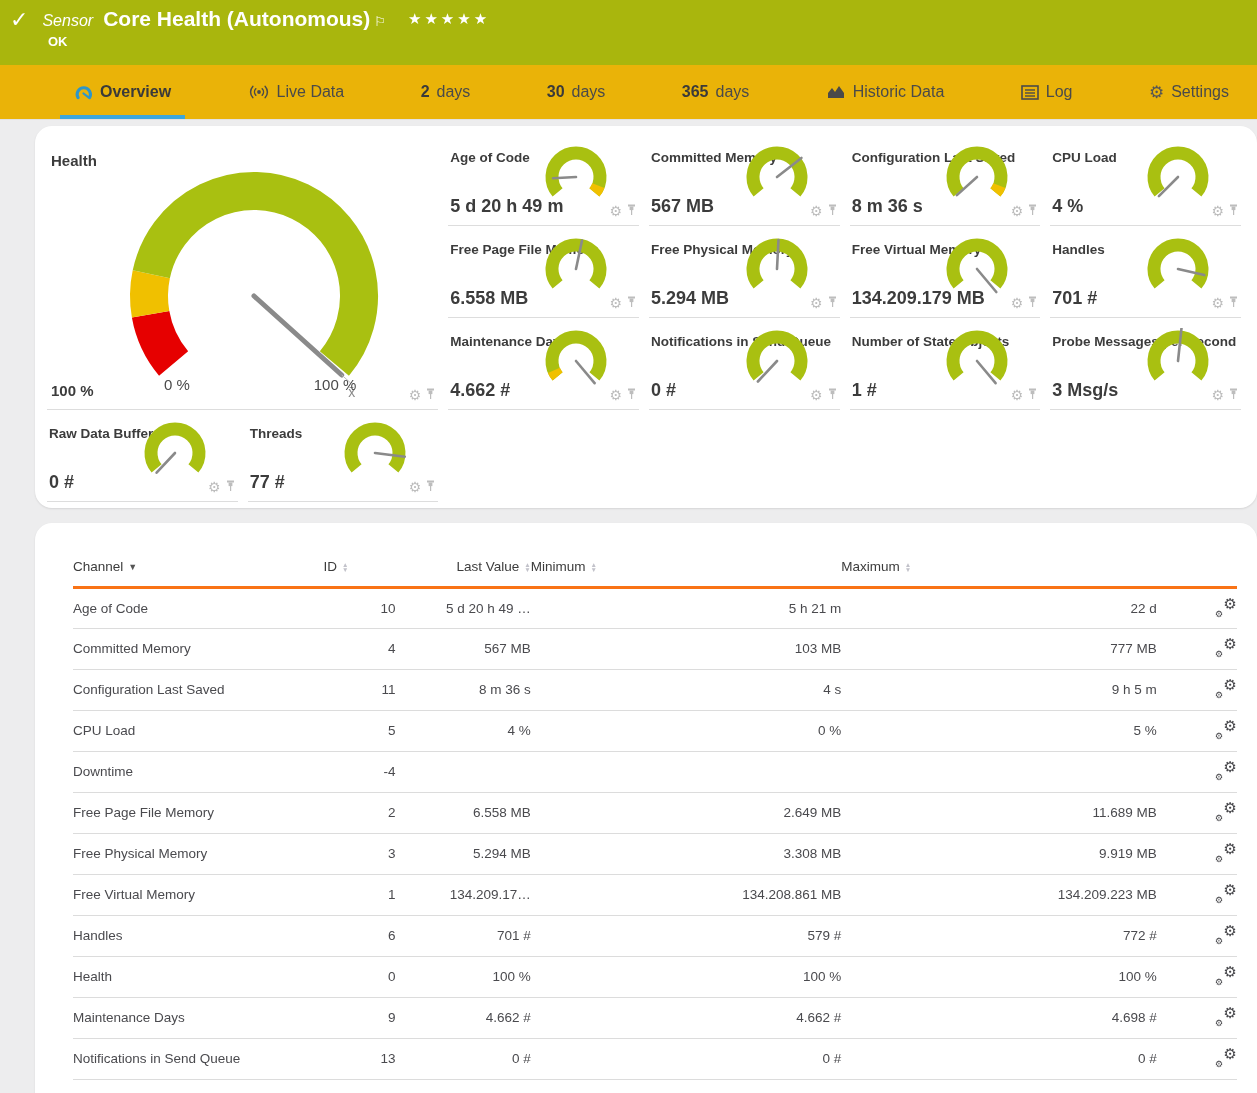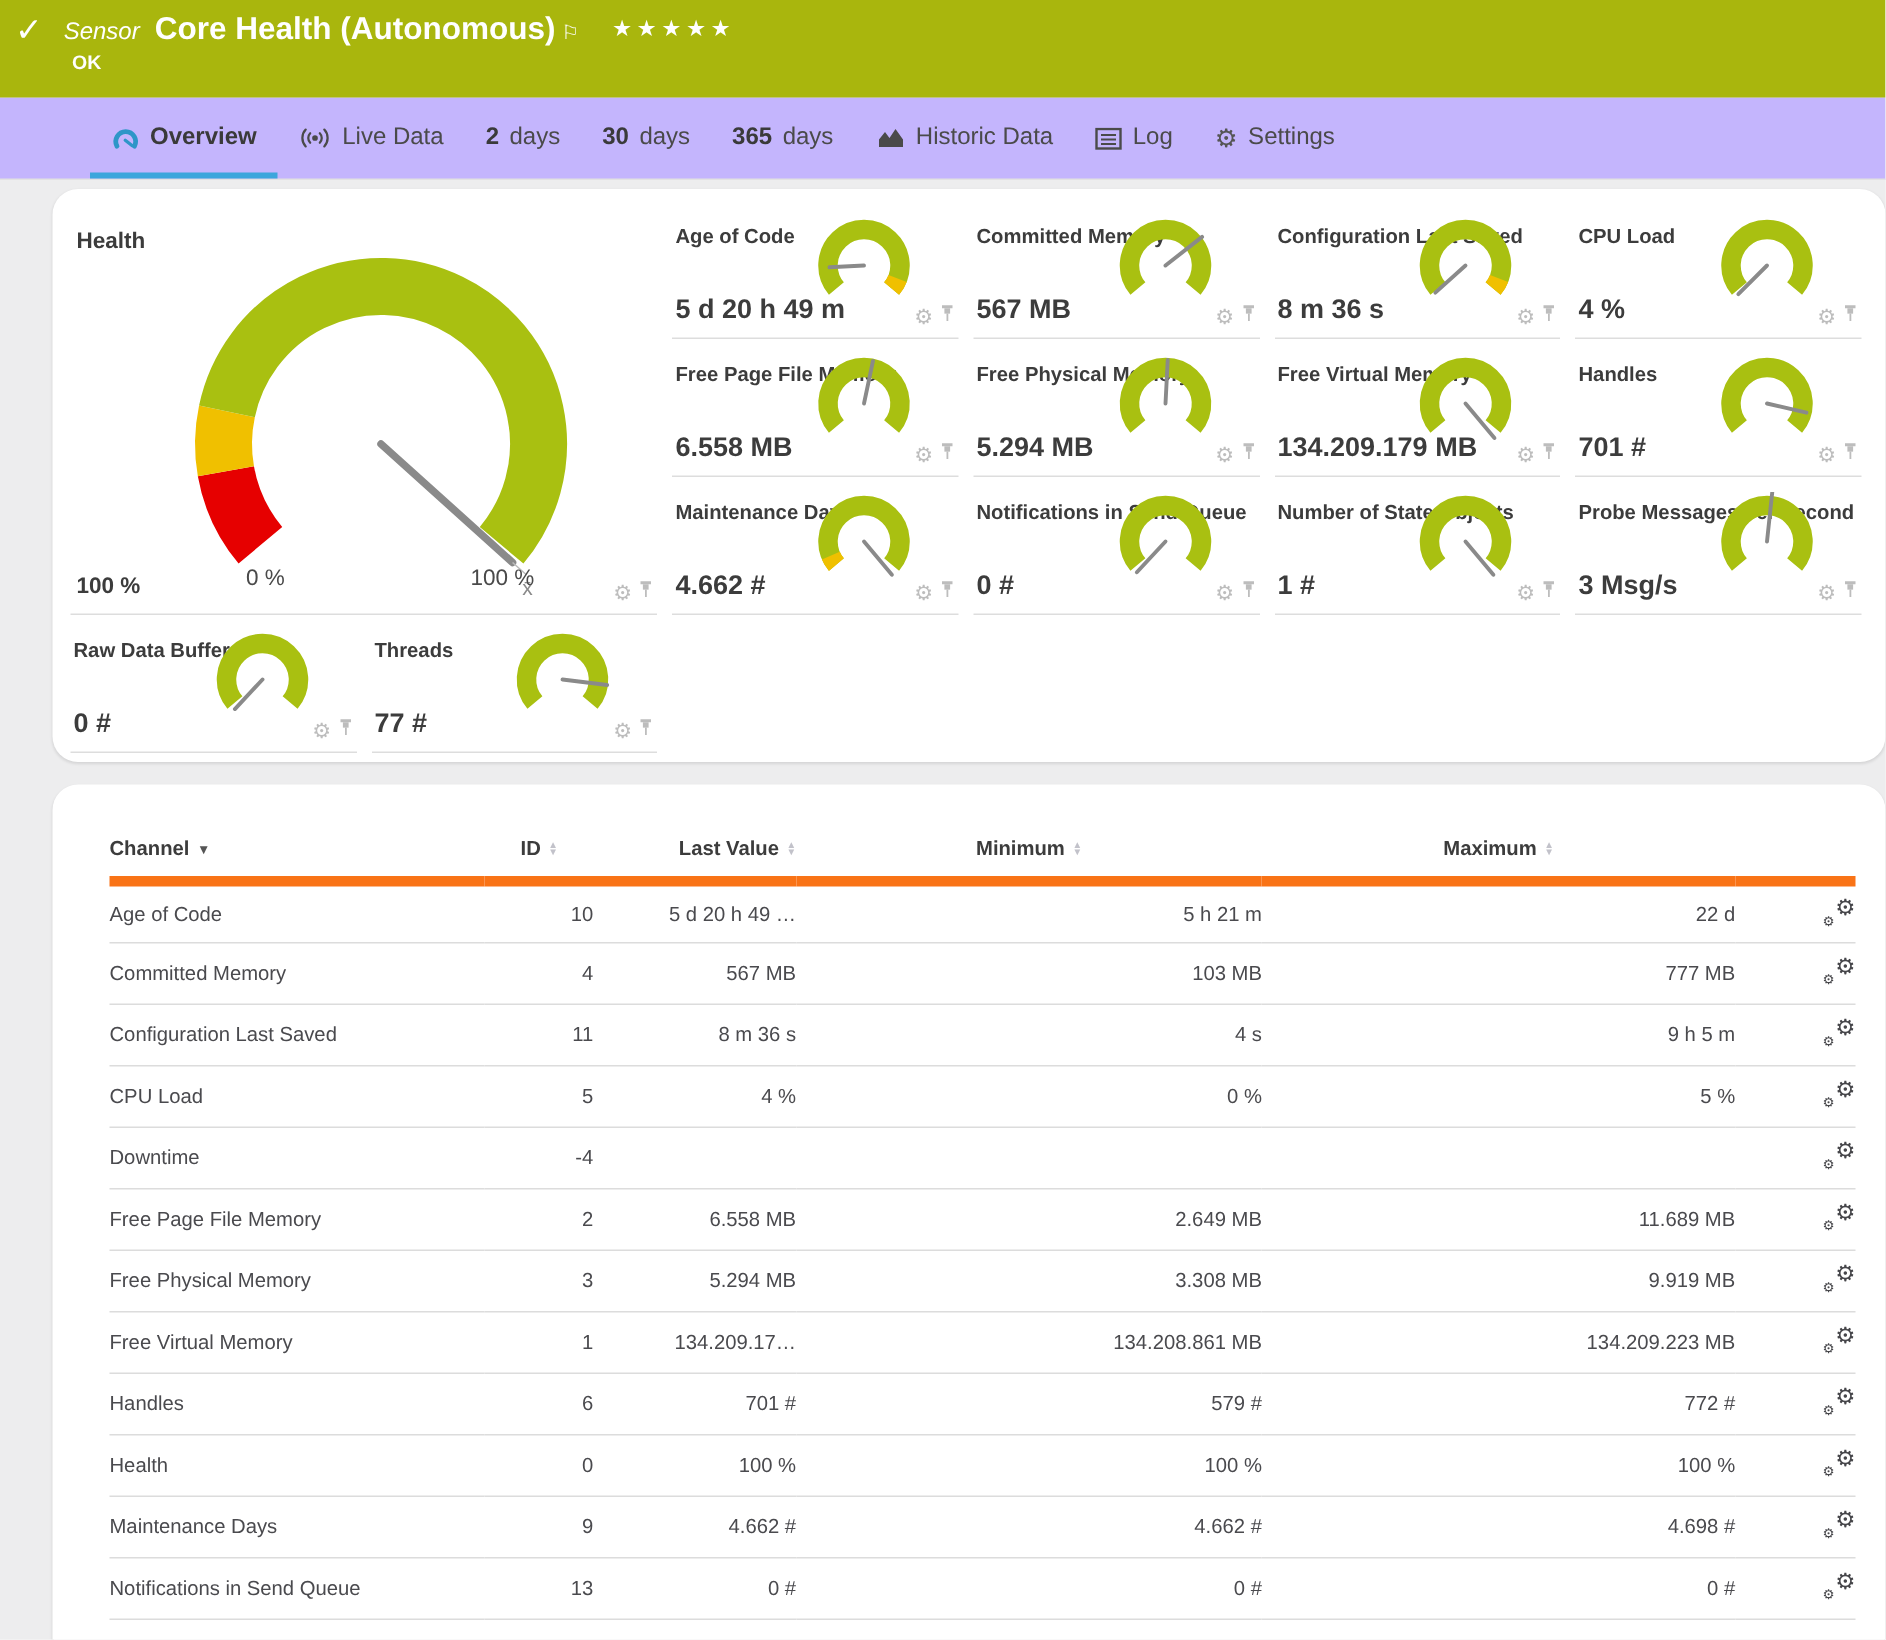--- a/index.html
+++ b/index.html
@@ -10,22 +10,22 @@
   .topbar { background:#a9b60d; color:#fff; height:65px; padding:6px 10px 0 10px; position:relative; }
   .topbar-line1 { display:flex; align-items:baseline; }
   .check-icon { font-size:22px; font-weight:bold; margin-right:14px; position:relative; top:1px; }
   .sensor-type { font-style:italic; font-size:16px; margin-right:10px; }
   .sensor-title { font-weight:bold; font-size:21px; }
   .flag-icon { font-size:13px; vertical-align:super; margin-left:4px; }
   .stars { font-size:15px; letter-spacing:3px; margin-left:22px; position:relative; top:-2px; }
   .status-ok { position:absolute; left:48px; top:34px; font-size:13px; font-weight:bold; }
 
   
-  .tabbar { background:#c4b5fd; height:55px; display:flex; align-items:stretch;
-            padding:0 14px 0 60px; border-bottom:1px solid #e2e2e2; }
+  .tabbar { background:#eab308; height:55px; display:flex; align-items:stretch;
+            padding:0 14px 0 60px; border-bottom:1px solid #e2e2e2; justify-content:space-between; }
   .tab { display:flex; align-items:center; gap:7px; font-size:16px; color:#4a4a4a;
          padding:0 14px; cursor:pointer; position:relative; }
   .tab .num { font-weight:bold; color:#3a3a3a; }
   .tab.active { color:#3a3a3a; font-weight:bold; }
   .tab.active::after { content:""; position:absolute; left:0; right:0; bottom:0; height:4px; background:#3ca6dc; }
   .tab svg { display:block; }
   .gear-glyph { font-size:17px; line-height:1; color:#555; font-style:normal; }
 
   
   .panel { background:#fff; margin:6px 0 0 35px; box-shadow:0 1px 2px rgba(0,0,0,.10);border-radius:17px; }
@@ -42,25 +42,25 @@
 
   
   .health-card { grid-column:1 / 3; grid-row:1 / 4; position:relative; border-bottom:1px solid #ddd; }
   .health-title { position:absolute; left:4px; top:18px; font-size:15px; font-weight:bold; color:#3c3c3c; }
   .health-value { position:absolute; left:4px; bottom:10px; font-size:15px; font-weight:bold; color:#3c3c3c; }
   .health-svg-wrap { position:absolute; left:22px; top:2px; }
 
   
   .table-panel { margin-top:15px; padding:24px 20px 10px 38px; min-height:600px; }
   table { border-collapse:collapse; width:100%; font-size:13.5px; color:#4a4a4e; }
-  th { font-weight:bold; color:#3c3c3c; text-align:left; height:40px; border-bottom:7px solid #f97316;
+  th { font-weight:normal; color:#3c3c3c; text-align:left; height:40px; border-bottom:3px solid #f97316;
        white-space:nowrap; }
   td { height:41px; border-bottom:1px solid #dcdcdc; white-space:nowrap; }
   .col-id, .col-min, .col-max { text-align:right; }
-  th.col-id, th.col-min, th.col-max { text-align:center; }
+  th.col-id, th.col-min, th.col-max { text-align:left; }
   .col-last { text-align:right; }
   th.col-last { text-align:right; }
   .col-actions { text-align:right; width:80px; }
   .sort { display:inline-flex; flex-direction:column; font-size:6.5px; color:#c2c2ca; line-height:.85;
           vertical-align:middle; margin-left:5px; font-style:normal; }
   .sorted-icon { font-size:9px; color:#555; margin-left:5px; vertical-align:middle; }
   .gears { position:relative; display:inline-block; width:22px; height:20px; color:#46464a; }
   .gears .g1 { position:absolute; right:0; top:-2px; font-size:15px; font-style:normal; }
   .gears .g2 { position:absolute; left:0; bottom:-2px; font-size:9px; font-style:normal; }
 </style>

